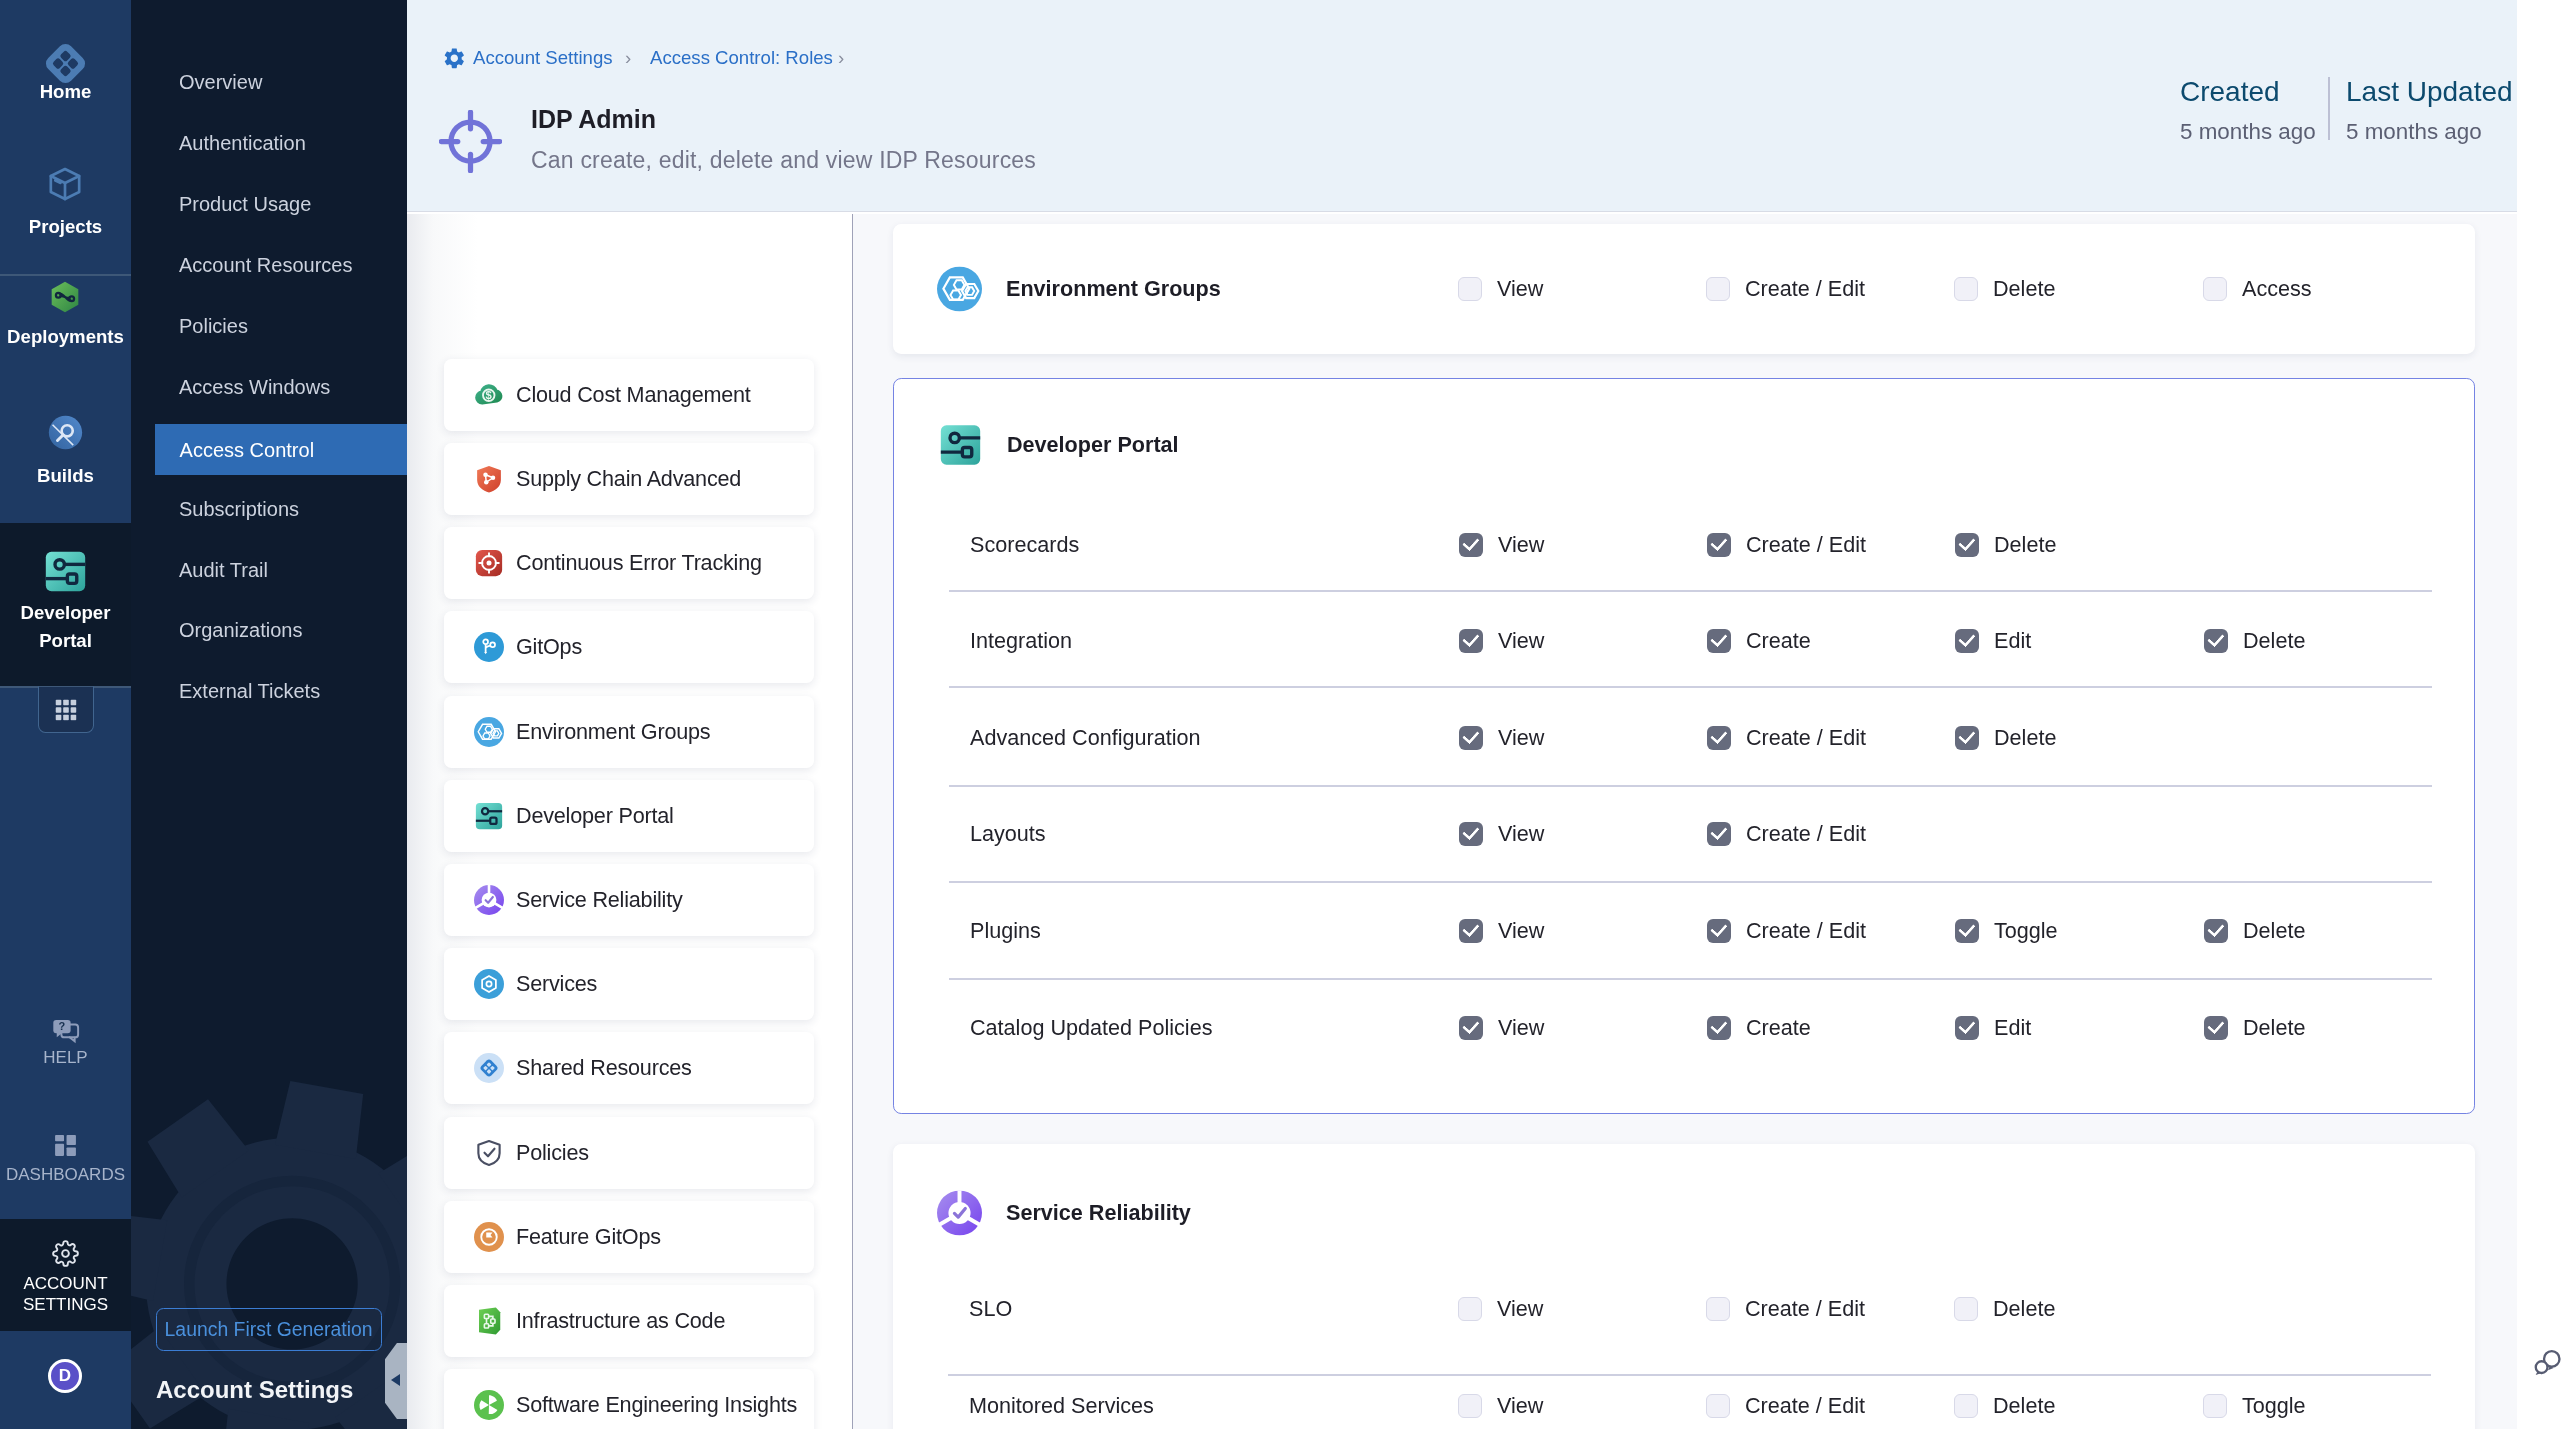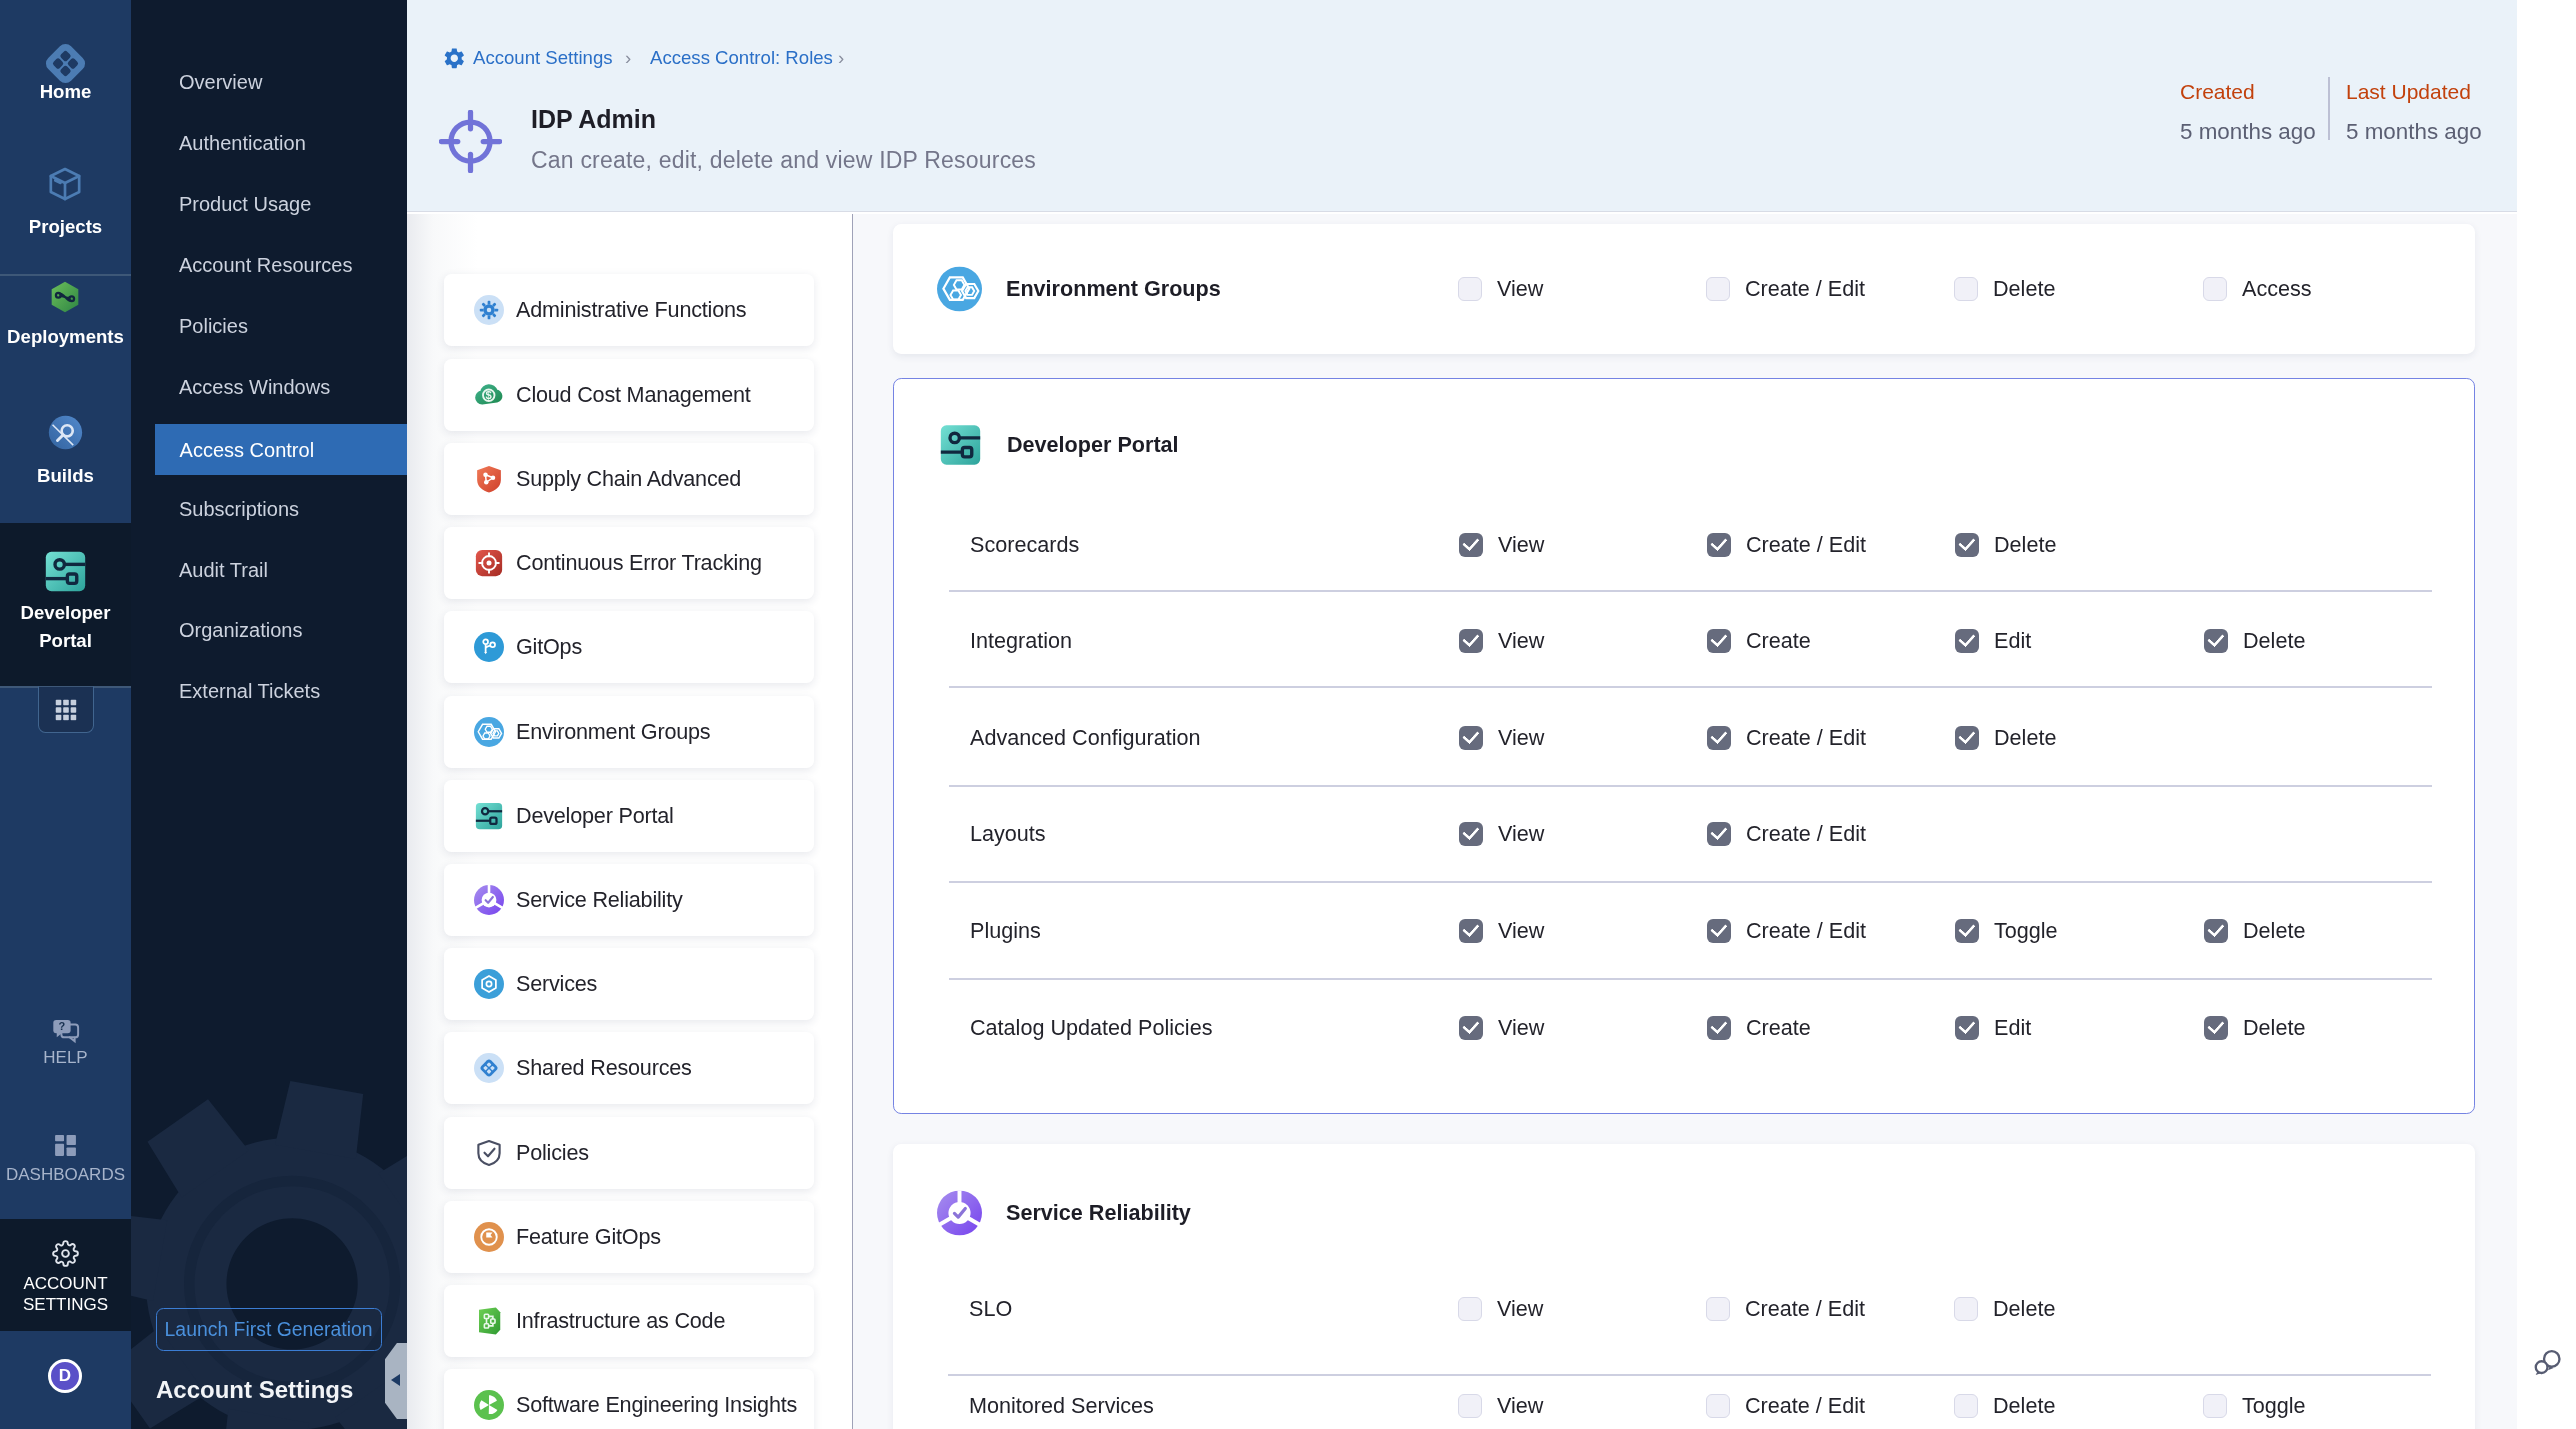--- a/index.html
+++ b/index.html
@@ -20,21 +20,21 @@
 #menusel { position:absolute; left:24px; width:272px; top:424px; height:51px; background:#2e6bb4; }
 #menusel span { position:absolute; left:24.6px; top:50%; transform:translateY(-50%); font-size:20px; color:#ffffff; white-space:nowrap; }
 #launchbtn { position:absolute; left:24.6px; top:1308px; width:226px; height:43px; border:1.5px solid #3b7dd4; border-radius:7.5px; color:#4a90dc; font-size:19.4px; text-align:center; line-height:40px; }
 #asbottom { position:absolute; left:25px; top:1378px; font-size:24px; line-height:24px; font-weight:700; color:#f2f4f7; }
 
 
 #header { left:407px; top:0; width:2110px; height:212px; background:#eaf2f9; border-bottom:1.5px solid #d8dce6; }
 .crumb { position:absolute; top:49px; font-size:18.6px; line-height:18.6px; color:#2a6fc7; white-space:nowrap; }
 #title { position:absolute; left:124px; top:107px; font-size:25px; line-height:25px; font-weight:600; color:#1e1e27; }
 #subtitle { position:absolute; left:124px; top:149px; font-size:23px; line-height:23px; letter-spacing:0.2px; color:#74768a; }
-.metalbl { position:absolute; font-size:21px; line-height:22.4px; color:#c2410c; white-space:nowrap; }
+.metalbl { position:absolute; font-size:28px; line-height:22.4px; color:#0c4a6e; white-space:nowrap; }
 .metaval { position:absolute; font-size:22.4px; line-height:22.4px; color:#5b5f73; }
 #metadiv { position:absolute; left:1921px; top:77px; width:1.5px; height:63px; background:#bcc0d4; }
 
 
 #rstrip { left:2517px; top:0; width:59px; height:1430px; background:#ffffff; }
 
 
 #listcol { left:407px; top:214px; width:446px; height:1216px; background:linear-gradient(90deg,#e9ebef 0px,#f8f9fa 26px,#ffffff 71px); }
 #vdiv { left:852px; top:214px; width:1.5px; height:1216px; background:#9fa2b8; }
 .rescard { position:absolute; left:37px; width:370px; height:72px; background:#ffffff; border-radius:7.5px; box-shadow:0 2.2px 9px rgba(40,48,90,0.10); }
@@ -223,38 +223,20 @@
 
   <div class="metalbl" style="left:1773px;top:81px;">Created</div>
   <div class="metaval" style="left:1773px;top:121px;">5 months ago</div>
   <div id="metadiv"></div>
   <div class="metalbl" style="left:1939px;top:81px;">Last Updated</div>
   <div class="metaval" style="left:1939px;top:121px;">5 months ago</div>
 </div>
 <div id="rstrip" class="abs"></div>
 <div id="listcol" class="abs">
 
-  <div class="rescard" style="top:60px;">
-    <svg class="ric" viewBox="0 0 24 24">
-      <circle cx="12" cy="12" r="12" fill="#cbe0f6"></circle>
-      <circle cx="12" cy="12" r="4.6" fill="#2f80d0"></circle>
-      <g fill="#2f80d0">
-        <rect x="10.9" y="4.6" width="2.2" height="3" rx="0.7"></rect>
-        <rect x="10.9" y="16.4" width="2.2" height="3" rx="0.7"></rect>
-        <rect x="4.6" y="10.9" width="3" height="2.2" rx="0.7"></rect>
-        <rect x="16.4" y="10.9" width="3" height="2.2" rx="0.7"></rect>
-        <rect x="10.9" y="4.6" width="2.2" height="3" rx="0.7" transform="rotate(45 12 12)"></rect>
-        <rect x="10.9" y="16.4" width="2.2" height="3" rx="0.7" transform="rotate(45 12 12)"></rect>
-        <rect x="4.6" y="10.9" width="3" height="2.2" rx="0.7" transform="rotate(45 12 12)"></rect>
-        <rect x="16.4" y="10.9" width="3" height="2.2" rx="0.7" transform="rotate(45 12 12)"></rect>
-      </g>
-      <circle cx="12" cy="12" r="1.8" fill="#cbe0f6"></circle>
-    </svg>
-    <div class="rlbl">Administrative Functions</div>
-  </div>
 
   <div class="rescard" style="top:145px;">
     <svg class="ric" viewBox="0 0 24 24">
       <defs>
           <linearGradient id="ccg" x1="0" y1="0" x2="1" y2="1">
             <stop offset="0" stop-color="#3fb18b"></stop>
             <stop offset="1" stop-color="#1f8a52"></stop>
           </linearGradient>
         </defs>
       <path d="M6.5 18.5 a4.5 4.5 0 0 1 -0.4 -8.97 a6 6 0 0 1 11.6 -0.73 a4.1 4.1 0 0 1 0.6 8.1 Z" fill="url(#ccg)" stroke="url(#ccg)" stroke-width="2.4" stroke-linejoin="round"></path>

